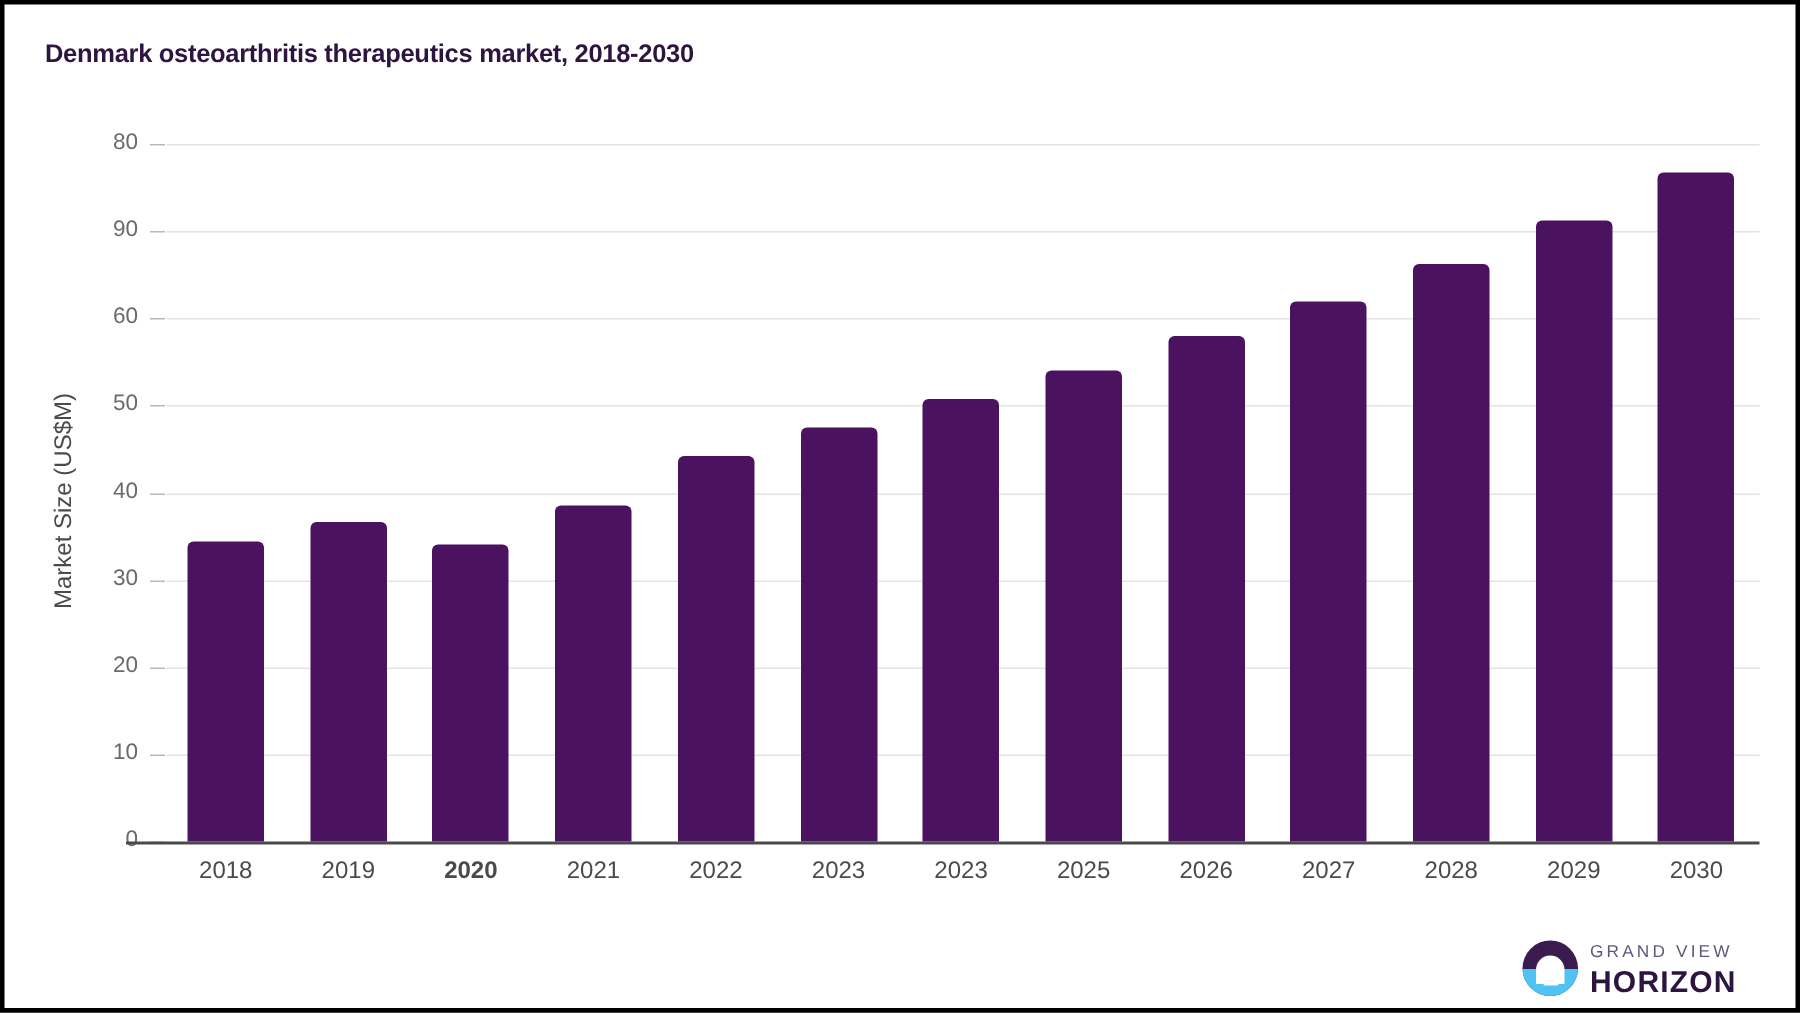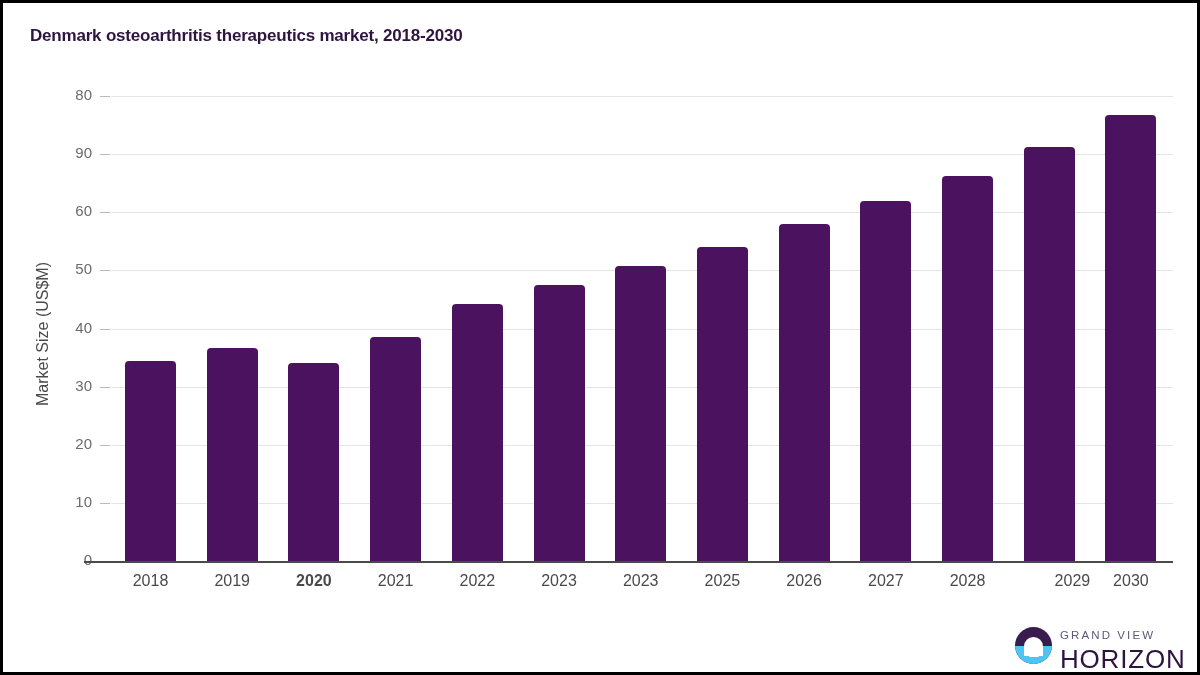--- a/index.html
+++ b/index.html
@@ -157,23 +157,23 @@
     top: 6px;
     font-size: 11.5px;
     color: #5A5A7A;
     letter-spacing: 2.1px;
     font-weight: normal;
   }
   #logo-bottom-text {
     position: absolute;
     left: 45px;
     top: 21px;
-    font-size: 26px;
+    font-size: 20px;
     color: #2E1440;
-    font-weight: normal;
+    font-weight: bold;
     letter-spacing: 0.8px;
   }
 </style>
 </head>
 <body>
 
 <div id="page">
 
   <div id="chart-title">Denmark osteoarthritis therapeutics market, 2018-2030</div>
 
@@ -230,21 +230,21 @@
         <div class="xtick" style="left: 188.2px;">2019</div>
         <div class="xtick" style="left: 269.9px; font-weight: bold;">2020</div>
         <div class="xtick" style="left: 351.6px;">2021</div>
         <div class="xtick" style="left: 433.3px;">2022</div>
         <div class="xtick" style="left: 515px;">2023</div>
         <div class="xtick" style="left: 596.7px;">2023</div>
         <div class="xtick" style="left: 678.4px;">2025</div>
         <div class="xtick" style="left: 760.1px;">2026</div>
         <div class="xtick" style="left: 841.8px;">2027</div>
         <div class="xtick" style="left: 923.5px;">2028</div>
-        <div class="xtick" style="left: 1005.2px; text-align: right;">2029</div>
+        <div class="xtick" style="left: 1005.2px;">2029</div>
         <div class="xtick" style="left: 1086.9px;">2030</div>
       </div>
   </div>
 
 
   <div id="logo">
     <div id="logo-mark">
       <div class="water"></div>
       <div class="dome"></div>
       <div class="ray ray1"></div>

